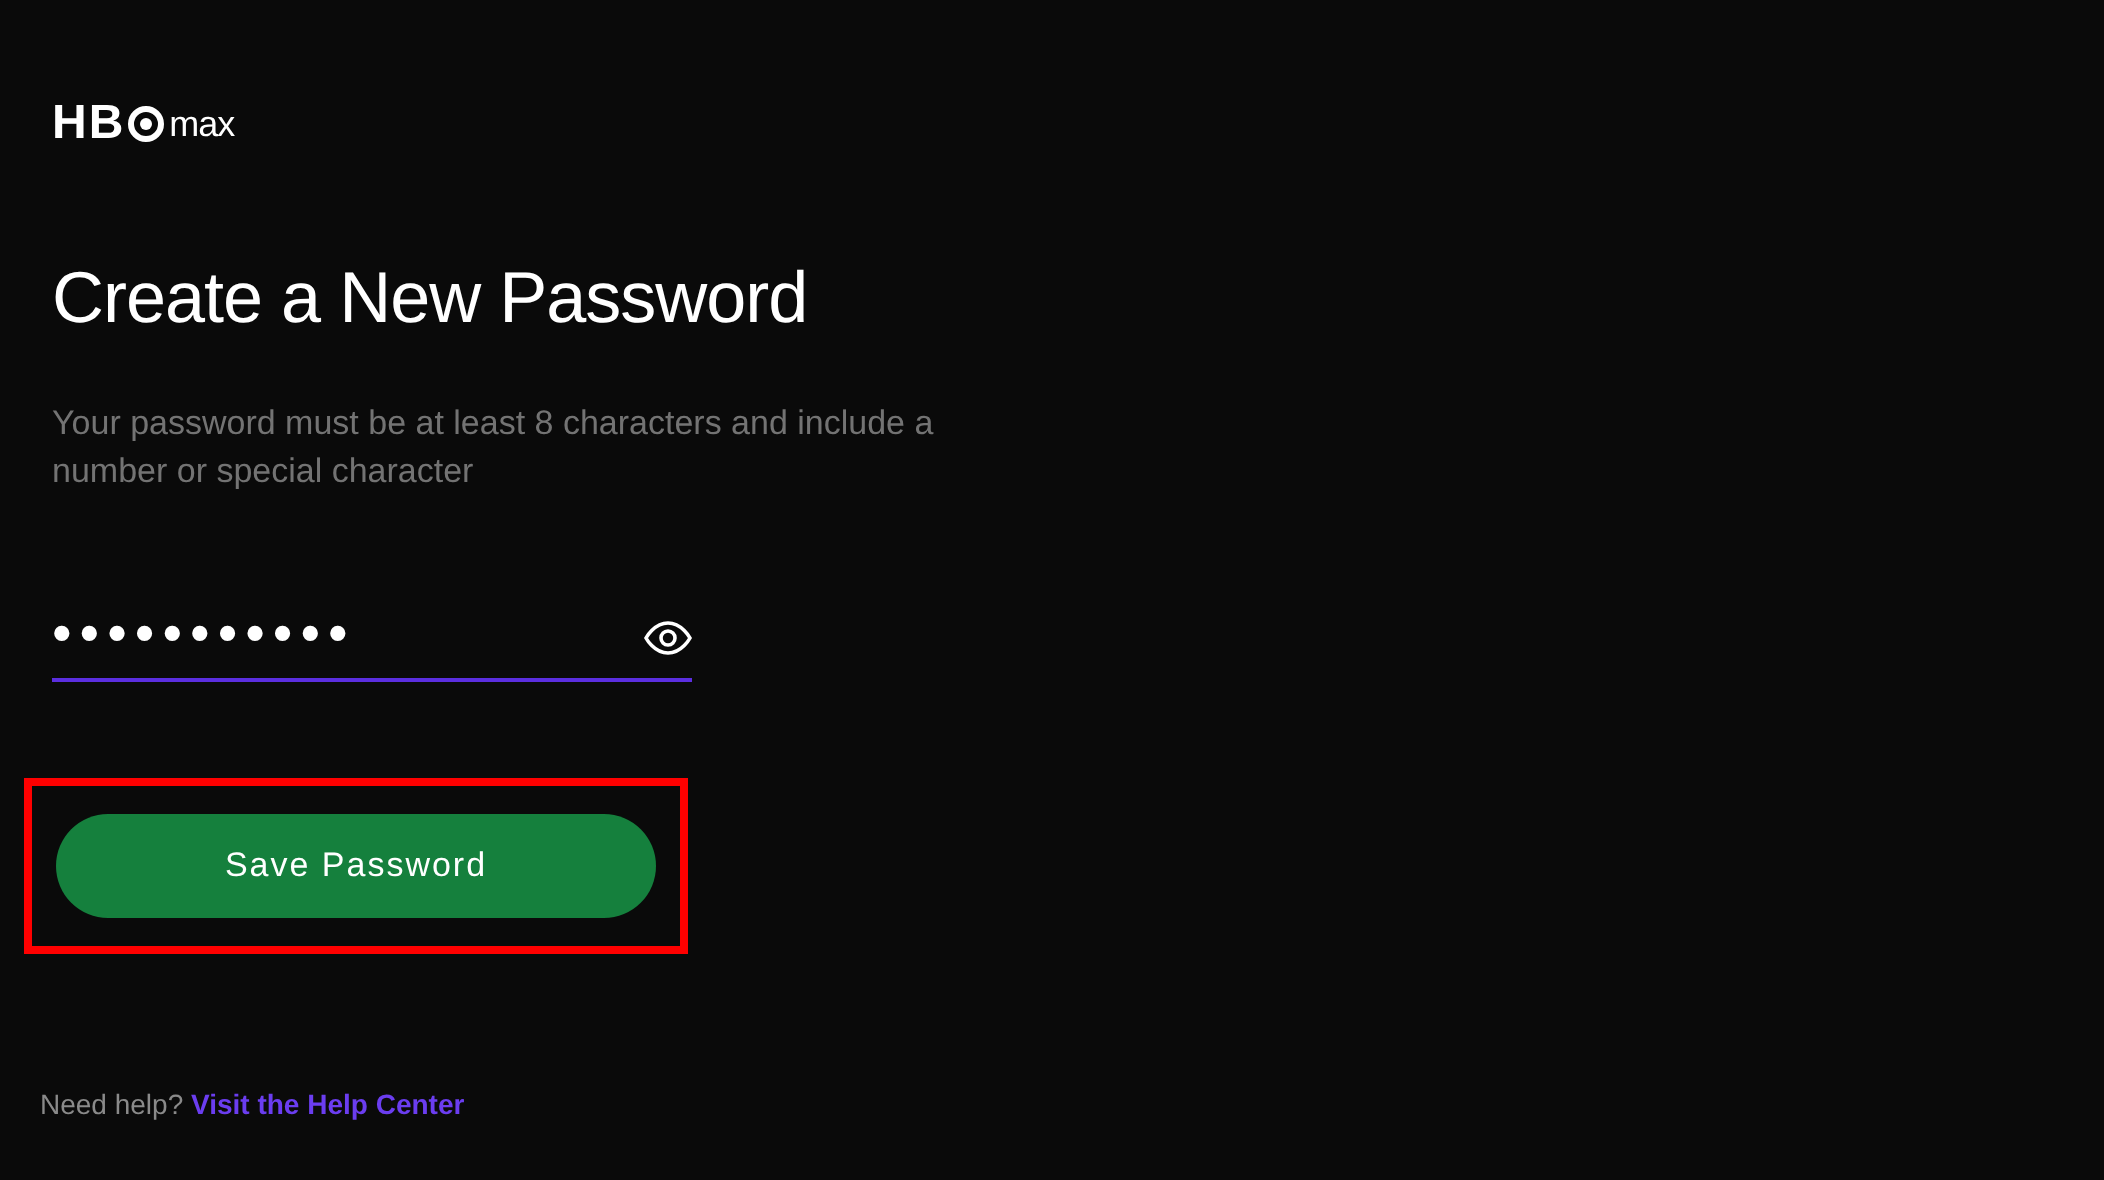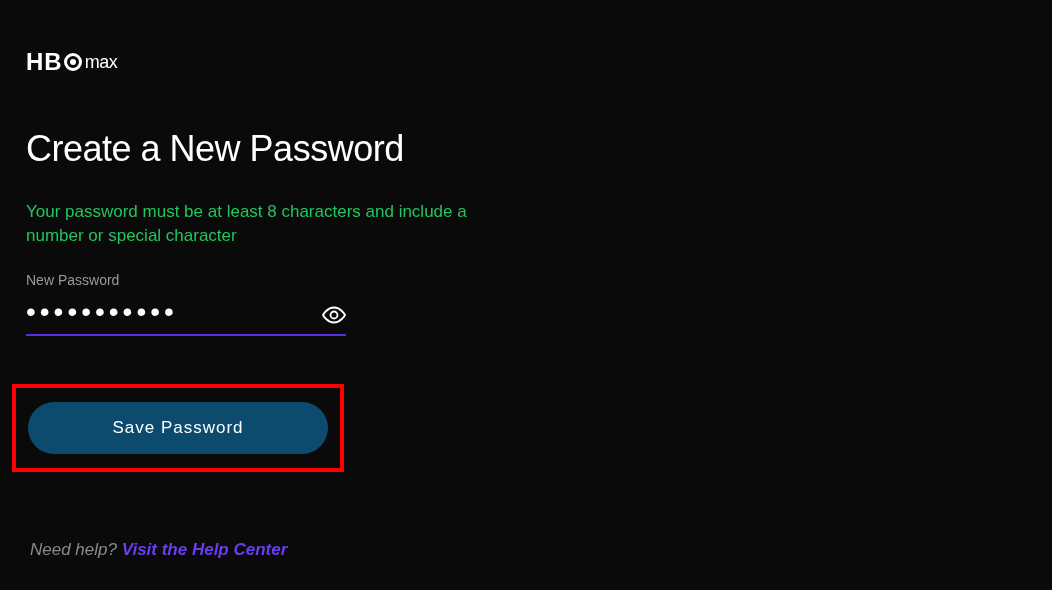--- a/index.html
+++ b/index.html
@@ -58,24 +58,24 @@
       margin-left: 2px;
     }
     .page-title {
       font-size: 36px;
       font-weight: 400;
       margin-bottom: 30px;
       letter-spacing: -0.5px;
     }
     .subtitle {
       font-size: 17px;
-      color: #22c55e;
+      color: #737373;
       line-height: 1.4;
       max-width: 480px;
-      margin-bottom: 24px;
+      margin-bottom: 51px;
     }
     .field-group {
       width: 320px;
       position: relative;
       margin-bottom: 48px;
     }
     .field-label {
       font-size: 14px;
       color: #9a9a9a;
       display: block;
@@ -100,37 +100,36 @@
       cursor: pointer;
       color: #ffffff;
     }
     .highlight-box {
       border: 4px solid #ff0000;
       padding: 14px 12px;
       display: inline-block;
       margin-left: -14px;
     }
     .save-button {
-      background-color: #0c4a6e;
+      background-color: #15803d;
       color: #ffffff;
       border: none;
       border-radius: 999px;
       padding: 16px 56px;
       font-size: 17px;
       font-weight: 400;
       letter-spacing: 1px;
       cursor: pointer;
       min-width: 300px;
     }
     .footer {
       position: absolute;
       bottom: 30px;
-      left: 30px;
-      font-size: 17px;
-      font-style: italic;
+      left: 20px;
+      font-size: 14px;
     }
     .footer-text {
       color: #8a8a8a;
     }
     .footer-link {
       color: #6b3df0;
       font-weight: 700;
       text-decoration: none;
       cursor: pointer;
     }
@@ -146,21 +145,20 @@
       <span class="logo-o"></span>
       <span class="logo-max">max</span>
   </span>
 </div>
 
 <h1 class="page-title">Create a New Password</h1>
 
 <p class="subtitle">Your password must be at least 8 characters and include a number or special character</p>
 
 <div class="field-group">
-  <label class="field-label">New Password</label>
   <input type="password" class="password-input" value="●●●●●●●●●●●" style="">
   <span class="eye-toggle">
     <svg width="24" height="18" viewBox="0 0 24 18" fill="none" stroke="currentColor" stroke-width="1.8">
       <path d="M1 9 C1 9 5 1.5 12 1.5 C19 1.5 23 9 23 9 C23 9 19 16.5 12 16.5 C5 16.5 1 9 1 9 Z"></path>
       <circle cx="12" cy="9" r="3.5"></circle>
     </svg>
   </span>
 </div>
 
 <div class="highlight-box">

